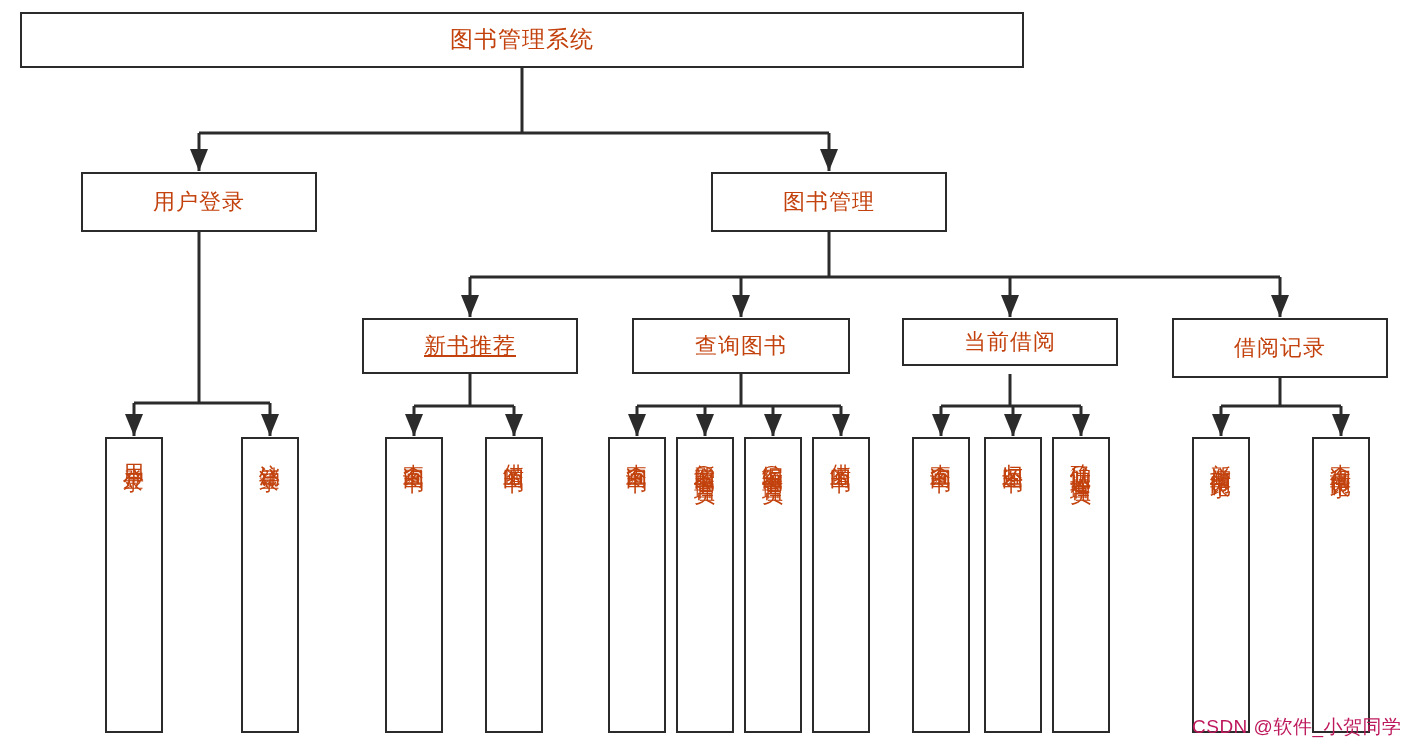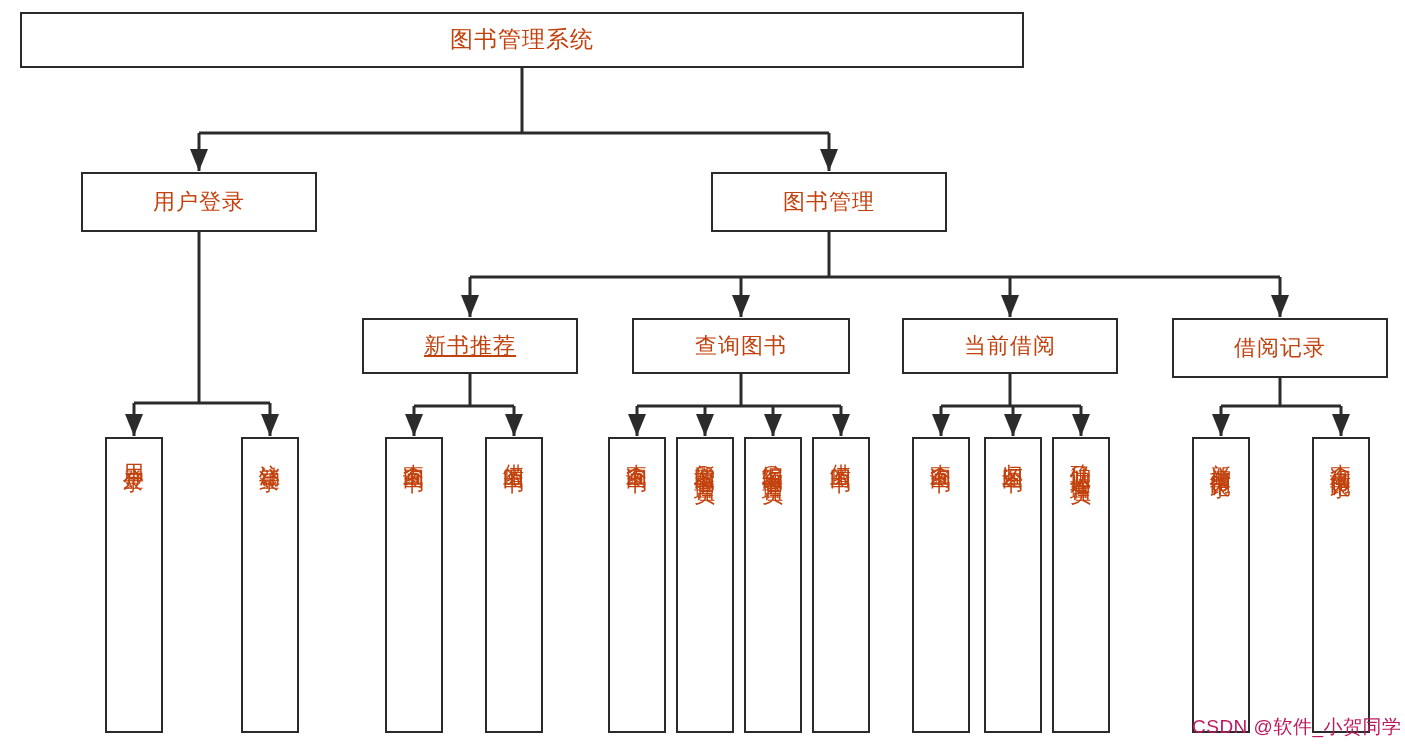--- a/index.html
+++ b/index.html
@@ -136,21 +136,21 @@
       </div>
       <div class="node horiz" style="left: 711px; top: 172px; width: 236px; height: 60px;">
         <span class="label">图书管理</span>
       </div>
       <div class="node horiz" style="left: 362px; top: 318px; width: 216px; height: 56px; text-decoration: underline;">
         <span class="label">新书推荐</span>
       </div>
       <div class="node horiz" style="left: 632px; top: 318px; width: 218px; height: 56px;">
         <span class="label">查询图书</span>
       </div>
-      <div class="node horiz" style="left: 902px; top: 318px; width: 216px; height: 56px;">
+      <div class="node horiz" style="left: 902px; top: 318px; width: 216px; height: 48px;">
         <span class="label">当前借阅</span>
       </div>
       <div class="node horiz" style="left: 1172px; top: 318px; width: 216px; height: 60px;">
         <span class="label">借阅记录</span>
       </div>
       <div class="node vert" style="left: 105px; top: 437px; width: 58px; height: 296px;">
         <span class="label">用户登录</span>
       </div>
       <div class="node vert" style="left: 241px; top: 437px; width: 58px; height: 296px;">
         <span class="label">注销登录</span>

